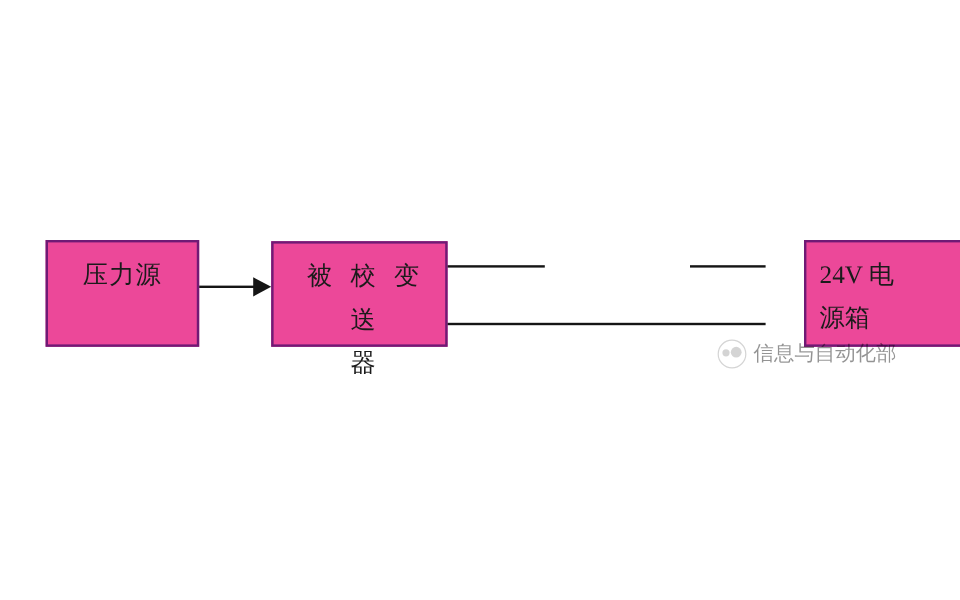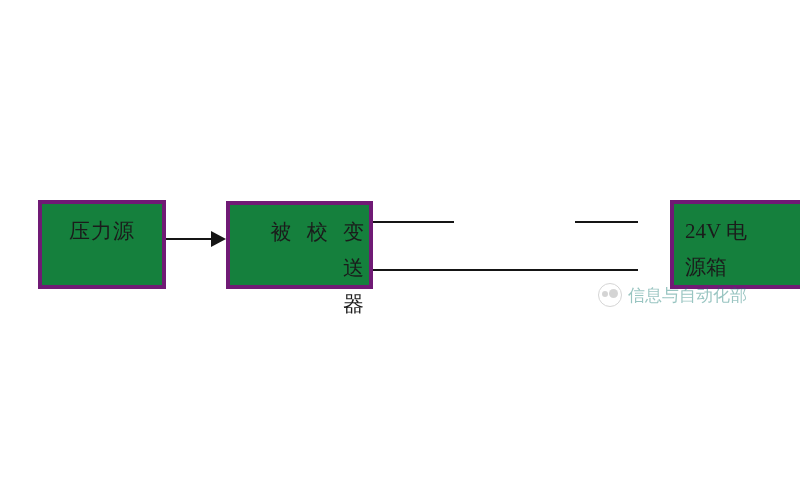--- a/index.html
+++ b/index.html
@@ -13,22 +13,22 @@
     height: 500px;
     background: #ffffff;
     overflow: hidden;
     font-family: "Liberation Serif", "DejaVu Serif", serif;
   }
 
   
   .node {
     position: absolute;
     box-sizing: border-box;
-    border: 4px solid #701a75;
-    background: #15803d;
+    border: 2px solid #701a75;
+    background: #ec4899;
     color: #1a1a1a;
     padding-left: 39px;
   }
   .node-label {
     position: absolute;
     left: 0;
     right: 0;
     text-align: center;
     font-size: 21px;
     line-height: 30px;
@@ -43,21 +43,21 @@
   #node-pressure-source .node-label {
     top: 12px;
     letter-spacing: 1px;
   }
 
   #node-transmitter {
     left: 226px; top: 201px;  width: 147px; height: 88px;
   }
   #node-transmitter .node-label {
     top: 9px;
-    text-align: right;
+    text-align: center;
     padding-left: 11px;
     letter-spacing: 5px;
     line-height: 36px;
   }
 
   #node-ammeter {
     left: 454px; top: 201px;  width: 121px; height: 55px;
   }
   #node-ammeter .node-label {
     top: 10px;
@@ -143,21 +143,21 @@
     left: 3px;  top: 7px;
   }
   #watermark-logo::after {
     width: 9px; height: 9px;
     left: 10px; top: 5px;
   }
   #watermark-text {
     font-family: "DejaVu Sans", "Liberation Sans", sans-serif;
     font-size: 17px;
     line-height: 22px;
-    color: #0f766e;
+    color: #000000;
     white-space: nowrap;
     text-align: center;
   }
 </style>
 </head>
 <body>
 
 <div id="canvas">
 
   <div class="node" id="node-pressure-source">

